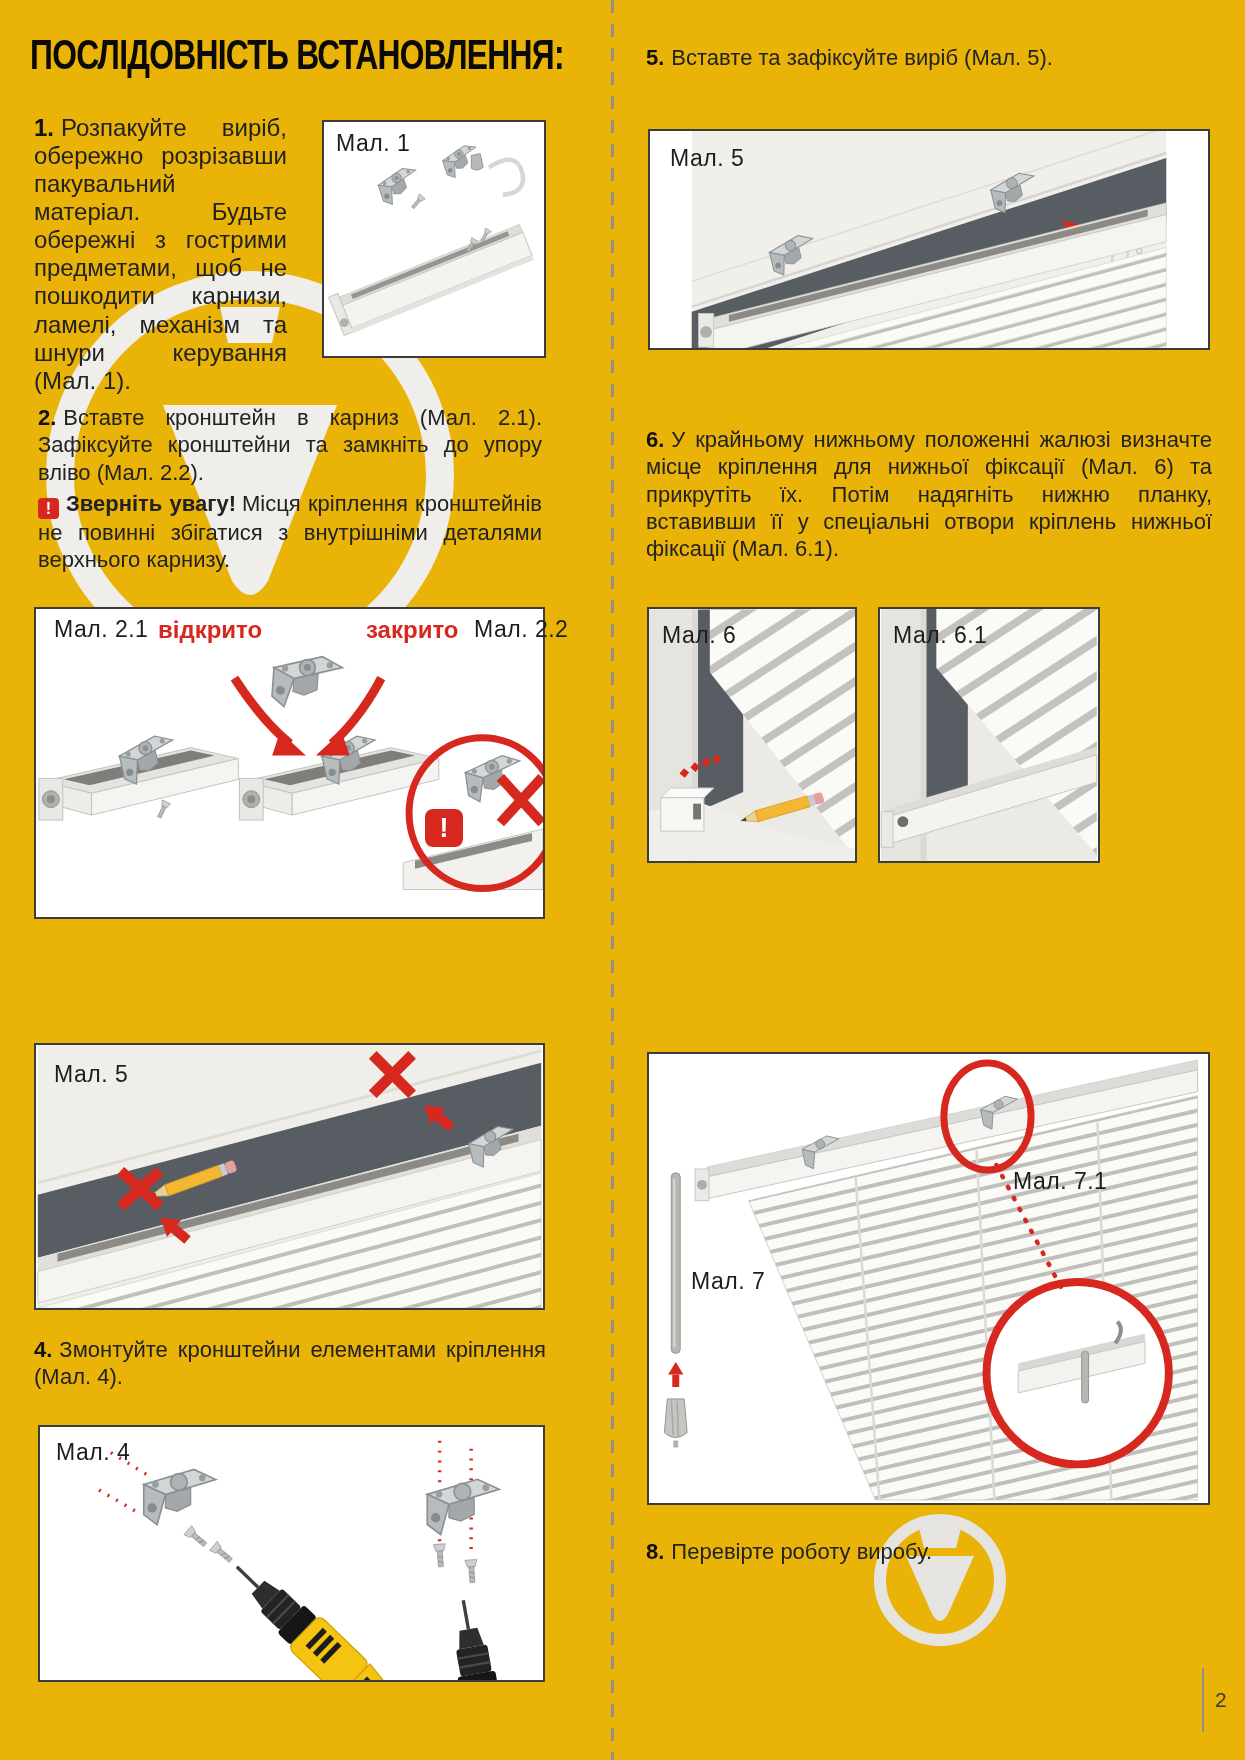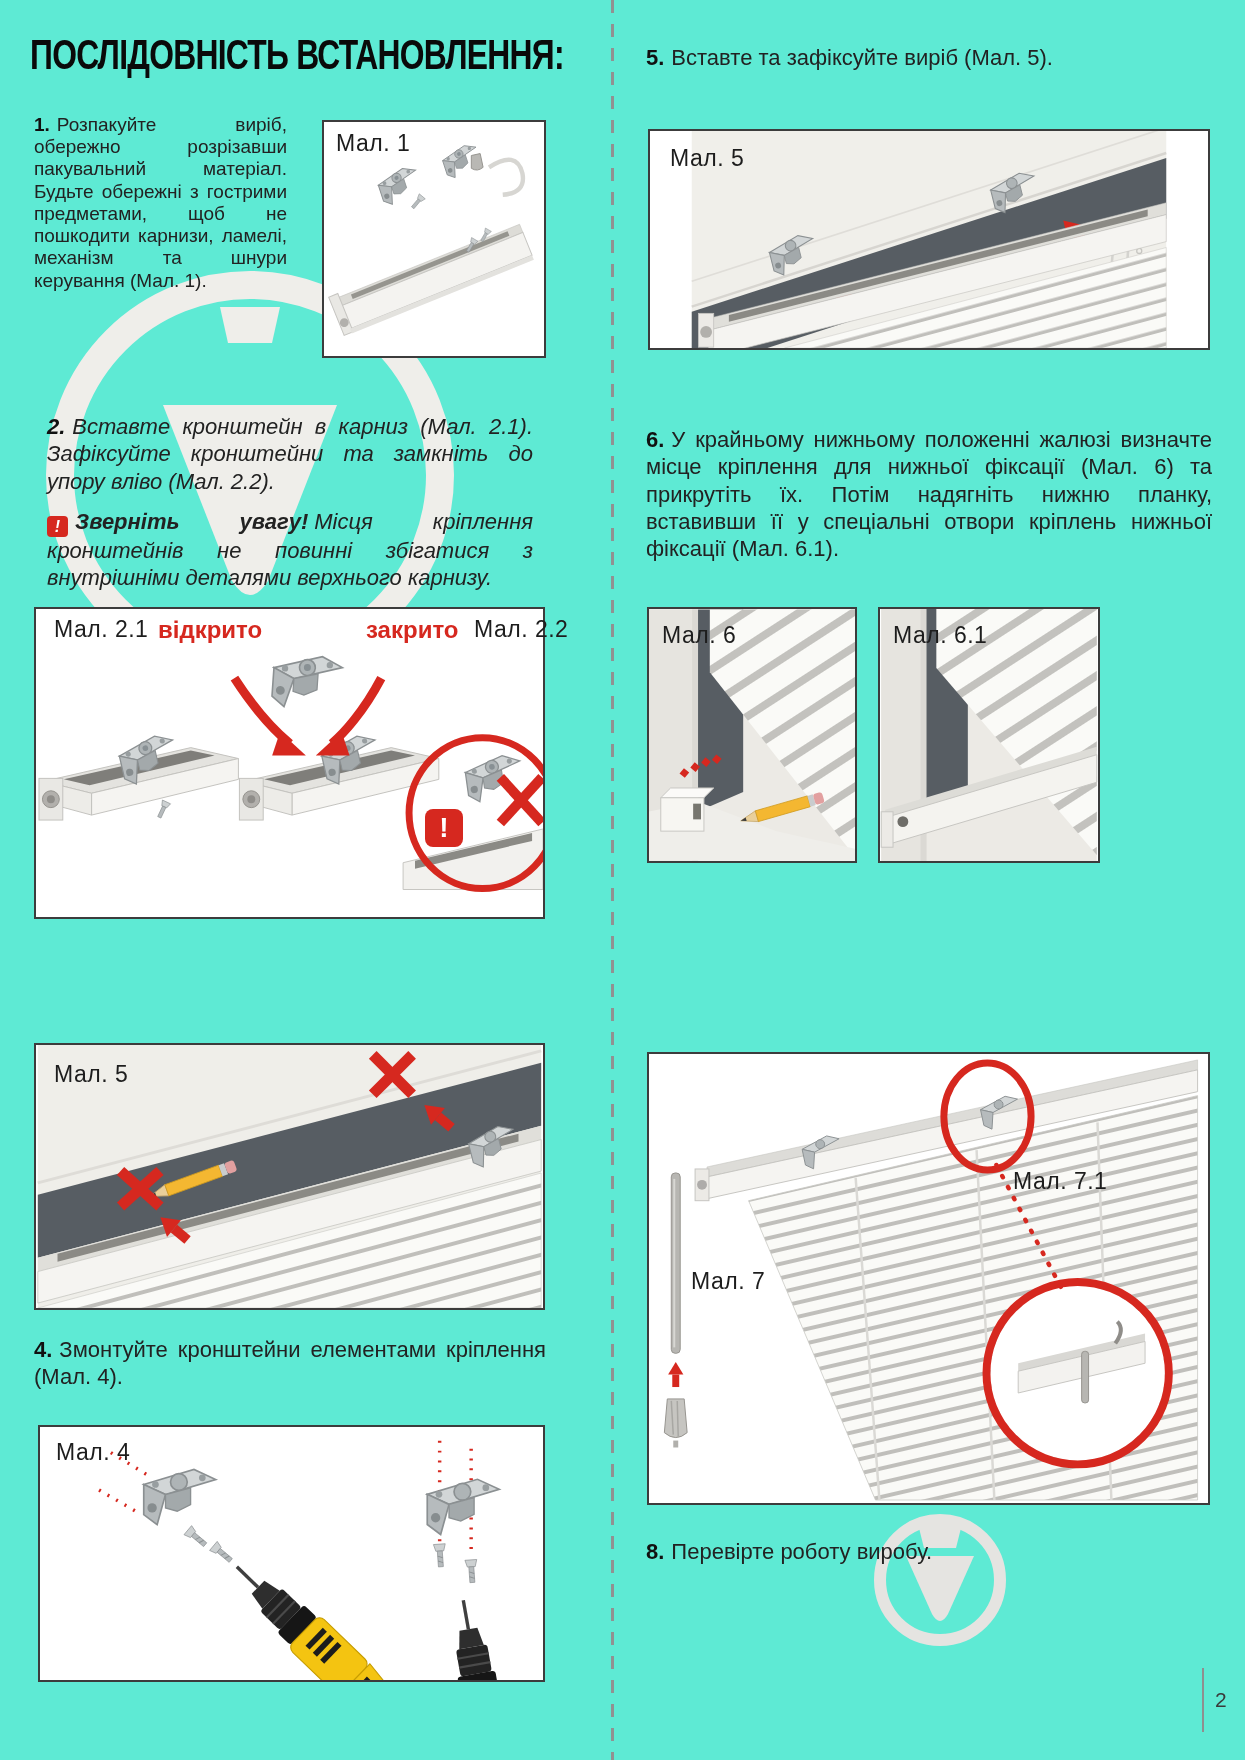--- a/index.html
+++ b/index.html
@@ -1,25 +1,25 @@
 <!DOCTYPE html>
 <html><head>
 <meta charset="utf-8">
 <style>
   html,body{margin:0;padding:0;background:#fff;}
-  .page{position:relative;width:1245px;height:1760px;background:#5eead4;overflow:hidden;
+  .page{position:relative;width:1245px;height:1760px;background:#eab308;overflow:hidden;
         font-family:"Liberation Sans",sans-serif;color:#1c1c1c;}
   h1.title{position:absolute;left:30px;top:30px;margin:0;font-size:43px;font-weight:bold;
         color:#0a0a0a;letter-spacing:-1px;white-space:nowrap;transform:scaleX(.74);
         transform-origin:left top;}
   .divider{position:absolute;left:611px;top:0;width:3px;height:1760px;
         background-image:repeating-linear-gradient(#919191 0 13px,transparent 13px 24px);}
   .txt{position:absolute;font-size:22px;line-height:1.24;text-align:justify;color:#222;}
-  .txt.s1{font-size:19px;line-height:1.17;}
-  .txt p{margin:13px;font-style:italic;}
+  .txt.s1{font-size:24px;line-height:1.17;}
+  .txt p{margin:4px;}
   .txt p.note{margin-top:3px;}
   .num{font-weight:bold;color:#111;margin-right:7px;}
   .notelabel{margin-right:6px;}
   .warnicon{display:inline-block;width:21px;height:21px;background:#d6281f;color:#fff;
         border-radius:4px;text-align:center;font-weight:bold;font-size:16px;line-height:21px;
         vertical-align:-3px;margin-right:7px;}
   .fig{position:absolute;background:#fff;border:2px solid #3c3c3c;box-sizing:border-box;}
   .fig svg.art{position:absolute;left:0;top:0;width:100%;height:100%;}
   .figlab{position:absolute;font-size:23px;color:#1d1d1d;letter-spacing:.5px;z-index:3;white-space:nowrap;}
   .redlab{position:absolute;font-size:24px;font-weight:bold;color:#d6281f;z-index:3;white-space:nowrap;}

